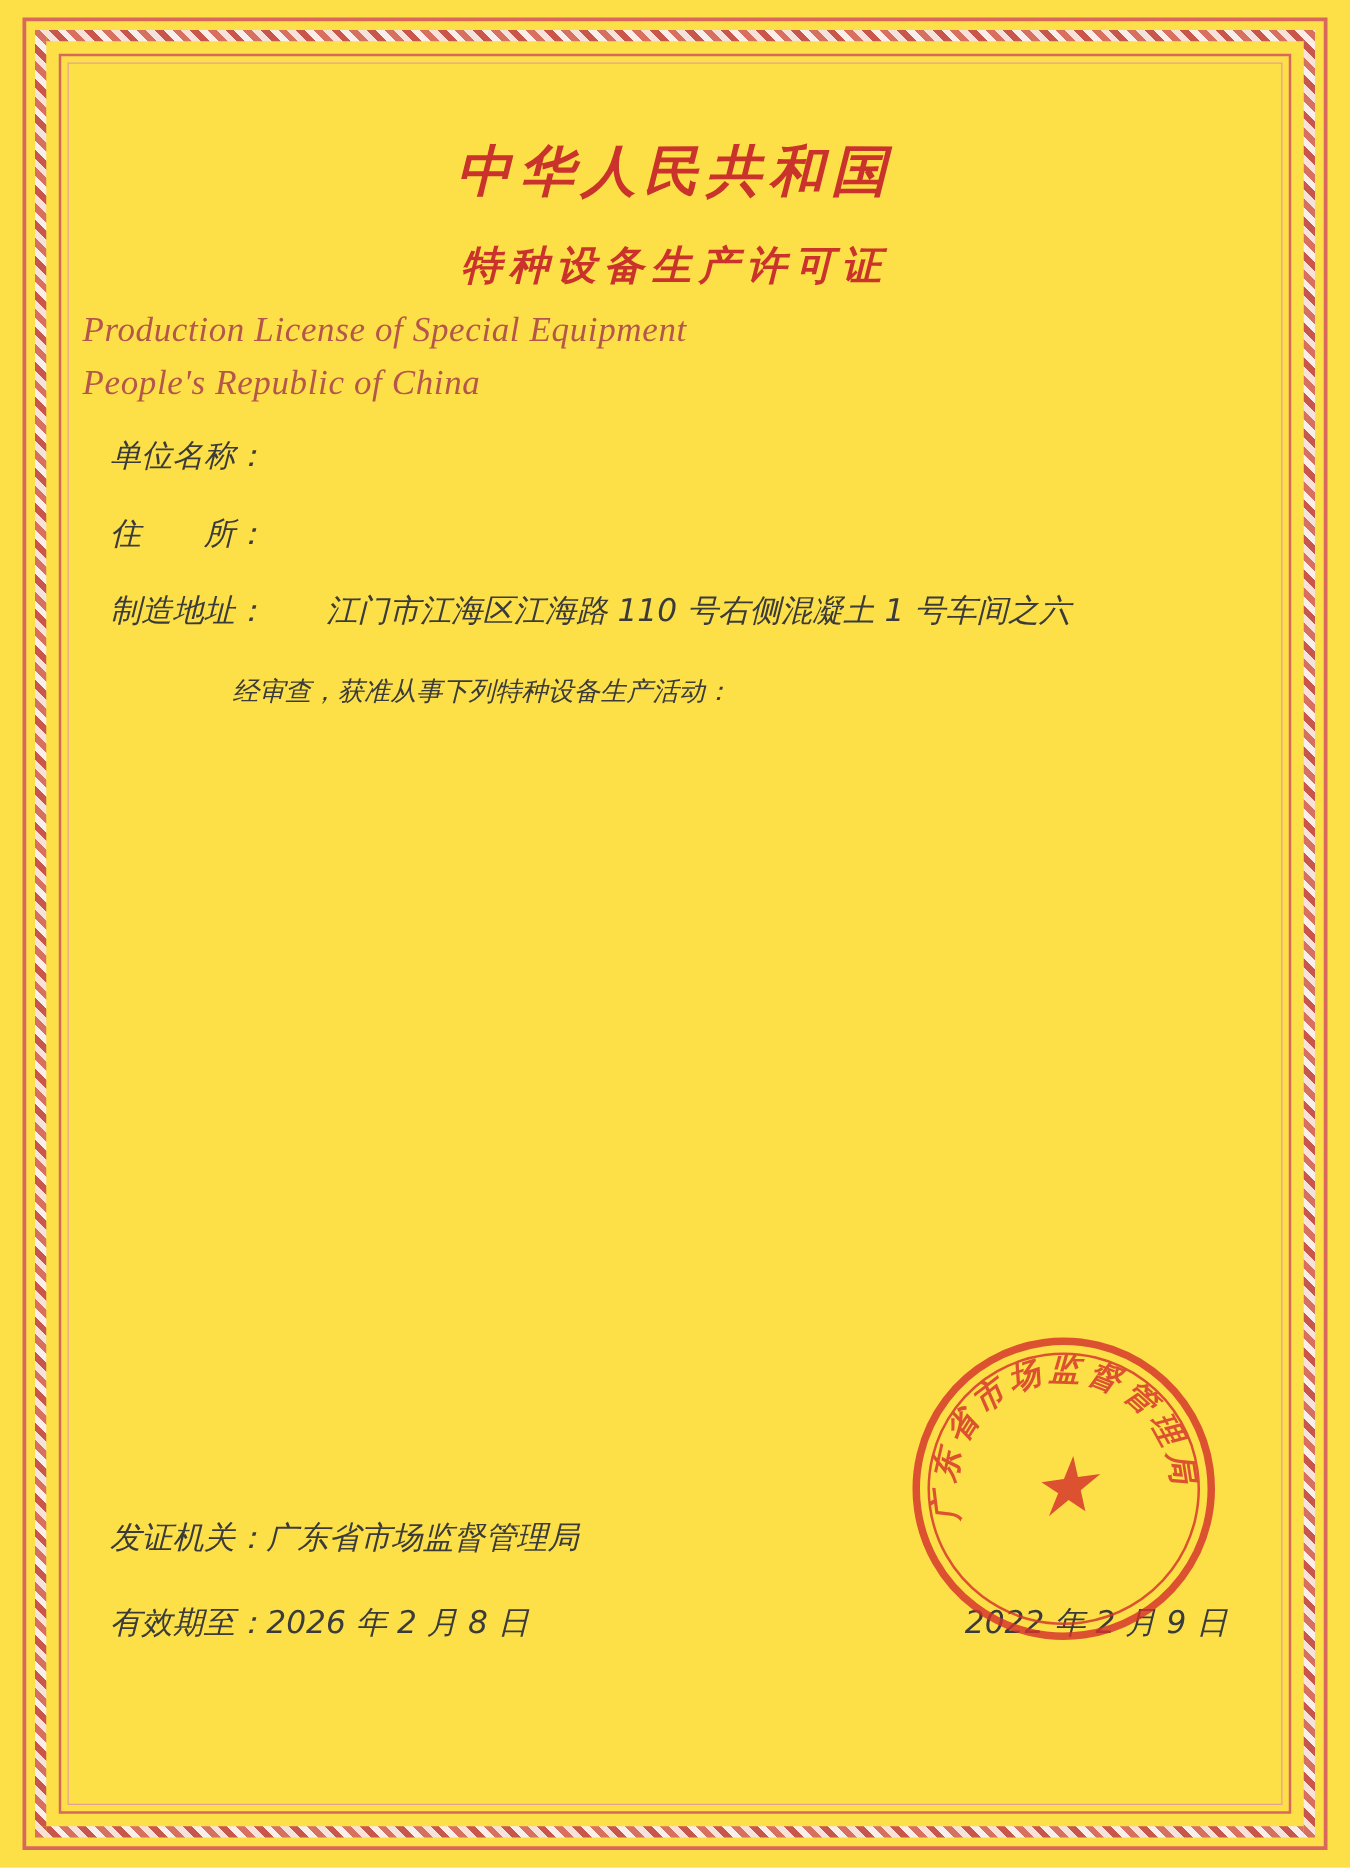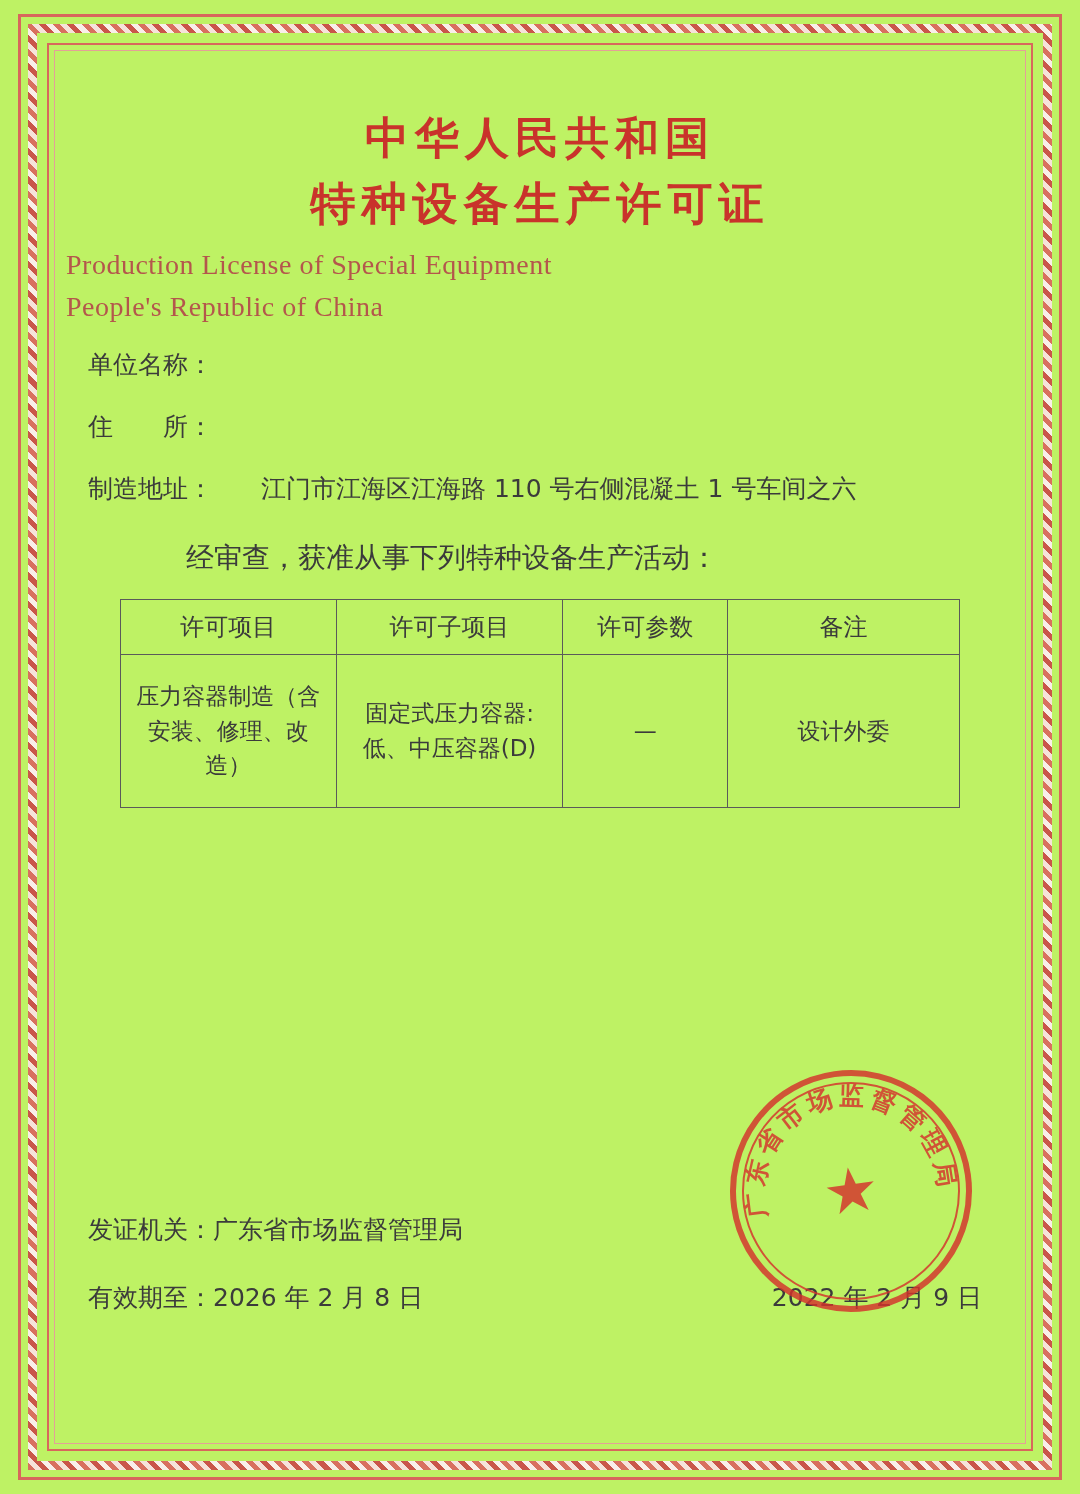--- a/index.html
+++ b/index.html
@@ -12,21 +12,22 @@
     background: #fdfdfa;
     font-family: "Liberation Serif", "DejaVu Serif", serif;
     position: relative;
     overflow: hidden;
   }
 
   
   .cert-page {
     position: absolute;
     inset: 0;
-    background: #bef264;
+    background: #fde047;
+    font-style: italic;
   }
   .border-outer {
     position: absolute;
     left: 18px;
     top: 14px;
     right: 18px;
     bottom: 14px;
     border: 3px solid #d8675c;
   }
   .border-mid {
@@ -75,22 +76,22 @@
     font-family: "DejaVu Sans", "Liberation Sans", sans-serif;
     font-weight: bold;
     letter-spacing: 6px;
   }
   .title-cn1 {
     font-size: 44px;
     margin-top: 50px;
     line-height: 1.2;
   }
   .title-cn2 {
-    font-size: 45px;
-    margin-top: 12px;
+    font-size: 32px;
+    margin-top: 28px;
     line-height: 1.2;
   }
   .title-en1, .title-en2 {
     text-align: left;
     color: #b4564c;
     font-family: "Liberation Serif", "DejaVu Serif", serif;
     font-size: 28px;
     letter-spacing: 0.5px;
   }
   .title-en1 { margin-top: 18px; }
@@ -126,21 +127,21 @@
     flex: 0 0 auto;
     padding-left: 22px;
   }
   .field .value {
     flex: 1 1 auto;
   }
 
   .statement {
     margin-top: 30px;
     padding-left: 120px;
-    font-size: 28px;
+    font-size: 21px;
     color: #3b3b3b;
     font-family: "DejaVu Sans", "Liberation Sans", sans-serif;
   }
 
   
   table.license-table {
     margin: 22px auto 0 auto;
     width: 840px;
     border-collapse: collapse;
     color: #3b3b3b;
@@ -257,38 +258,20 @@
       <span class="label">住　　所：</span>
     </div>
 
     <div class="field">
       <span class="label">制造地址：</span>
       <span class="value">江门市江海区江海路 110 号右侧混凝土 1 号车间之六</span>
     </div>
 
     <div class="statement">经审查，获准从事下列特种设备生产活动：</div>
 
-    <table class="license-table">
-      <thead>
-        <tr>
-          <th>许可项目</th>
-          <th>许可子项目</th>
-          <th>许可参数</th>
-          <th>备注</th>
-        </tr>
-      </thead>
-      <tbody>
-        <tr>
-          <td class="col-item cell-left">压力容器制造（含安装、修理、改造）</td>
-          <td class="col-sub cell-left">固定式压力容器:低、中压容器(D)</td>
-          <td class="col-param">—</td>
-          <td class="col-remark">设计外委</td>
-        </tr>
-      </tbody>
-    </table>
 
     <div class="footer">
       <div class="issuer">
         <span>发证机关：</span><span>广东省市场监督管理局</span>
       </div>
       <div class="valid-row">
         <span class="valid">有效期至：</span>
           <span class="valid">2026 年 2 月 8 日</span>
         <span class="issue-date">2022 年 2 月 9 日</span>
       </div>

